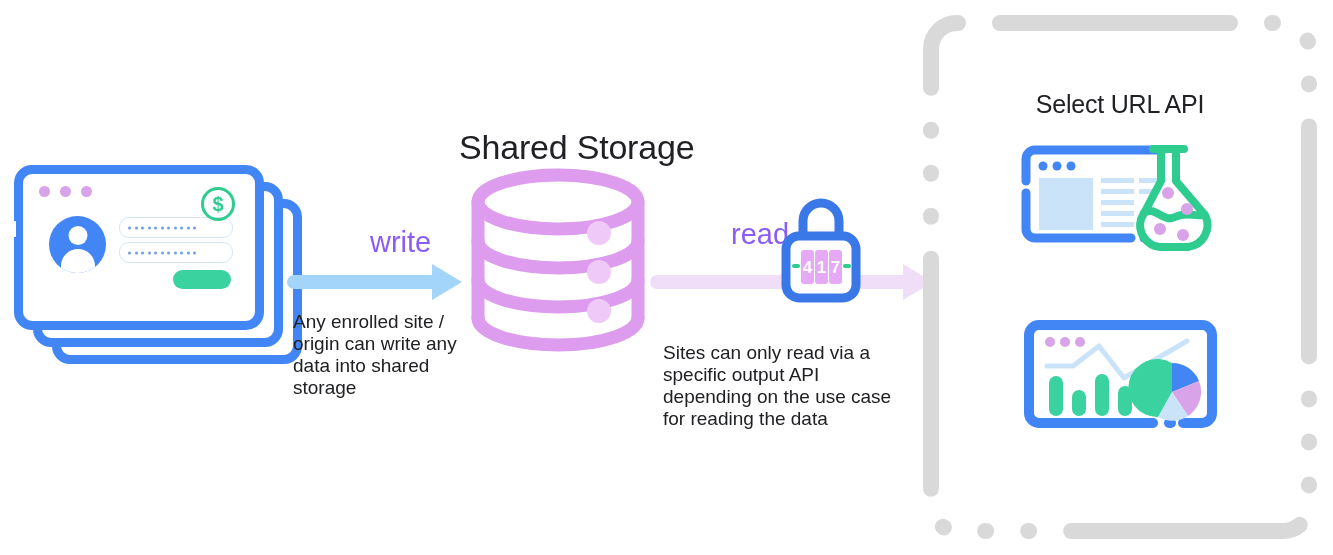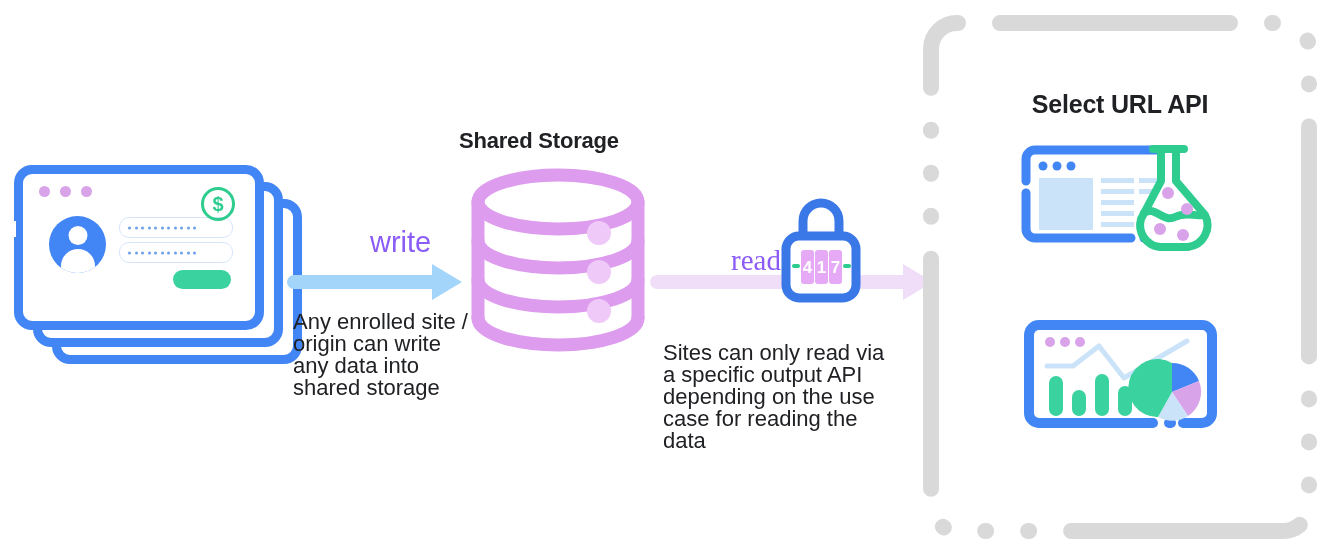--- a/index.html
+++ b/index.html
@@ -20,36 +20,36 @@
     width: 1333px;
     height: 555px;
   }
 
   
   .abs { position: absolute; }
 
   
   .heading {
     font-family: "Liberation Sans", sans-serif;
-    font-weight: bold;
+    font-weight: normal;
     color: #202124;
     letter-spacing: -0.2px;
     white-space: nowrap;
   }
   .flow-label {
     font-family: "Liberation Sans", sans-serif;
     font-weight: normal;
     font-size: 29px;
     color: #8b5cf6;
     white-space: nowrap;
     margin-left: 27px;
   }
   .caption {
     font-family: "Liberation Sans", sans-serif;
-    font-size: 22px;
+    font-size: 19px;
     line-height: 22px;
     color: #202124;
   }
 
   
   #browser-stack { left: 14px; top: 165px; width: 300px; height: 200px; }
   .win {
     position: absolute;
     border: 9px solid #4285f4;
     border-radius: 18px;
@@ -185,21 +185,21 @@
   <div class="abs flow-label" style="left:343px; top:226px;">write</div>
 
   <div class="abs arrow-wrap" style="left:286px; top:262px;">
     <svg width="178" height="40" viewBox="0 0 178 40" xmlns="http://www.w3.org/2000/svg">
       <path d="M8,13 L146,13 L146,2 L176,20 L146,38 L146,27 L8,27 A7,7 0 0 1 8,13 Z" fill="#a3d4fa"></path>
     </svg>
   </div>
 
   <div class="abs caption" style="left:293px; top:311px; width:178px;">Any enrolled site / origin can write any data into shared storage</div>
 
-  <div class="abs heading" style="left:459px; top:128px; font-size:22px;">Shared Storage</div>
+  <div class="abs heading" style="left:459px; top:128px; font-size:34px;">Shared Storage</div>
 
   <div class="abs" id="database">
     <svg width="180" height="190" viewBox="0 0 180 190" xmlns="http://www.w3.org/2000/svg">
       <g fill="none" stroke="#dd9cee" stroke-width="13" stroke-linecap="round">
 
         <path d="M90,10 A80,27 0 0 0 10,37 A80,27 0 0 0 90,64 A80,27 0 0 0 170,37 A80,27 0 0 0 90,10"></path>
 
         <path d="M10,37 L10,153"></path>
         <path d="M170,37 L170,153"></path>
 
@@ -209,21 +209,21 @@
         <path d="M10,153 A80,27 0 0 0 170,153"></path>
       </g>
       <g fill="#efc9f7">
         <circle cx="131" cy="68" r="12"></circle>
         <circle cx="131" cy="107" r="12"></circle>
         <circle cx="131" cy="146" r="12"></circle>
       </g>
     </svg>
   </div>
 
-  <div class="abs flow-label" style="left:704px; top:244px;font-family:Liberation Serif, serif;">read</div>
+  <div class="abs flow-label" style="left:704px; top:218px;">read</div>
 
   <div class="abs arrow-wrap" style="left:650px; top:262px;">
     <svg width="285" height="40" viewBox="0 0 285 40" xmlns="http://www.w3.org/2000/svg">
       <path d="M7,13 L253,13 L253,2 L283,20 L253,38 L253,27 L7,27 A7,7 0 0 1 7,13 Z" fill="#f0ddf7"></path>
     </svg>
   </div>
 
   <div class="abs" id="padlock">
     <svg width="90" height="112" viewBox="0 0 90 112" xmlns="http://www.w3.org/2000/svg">
 

